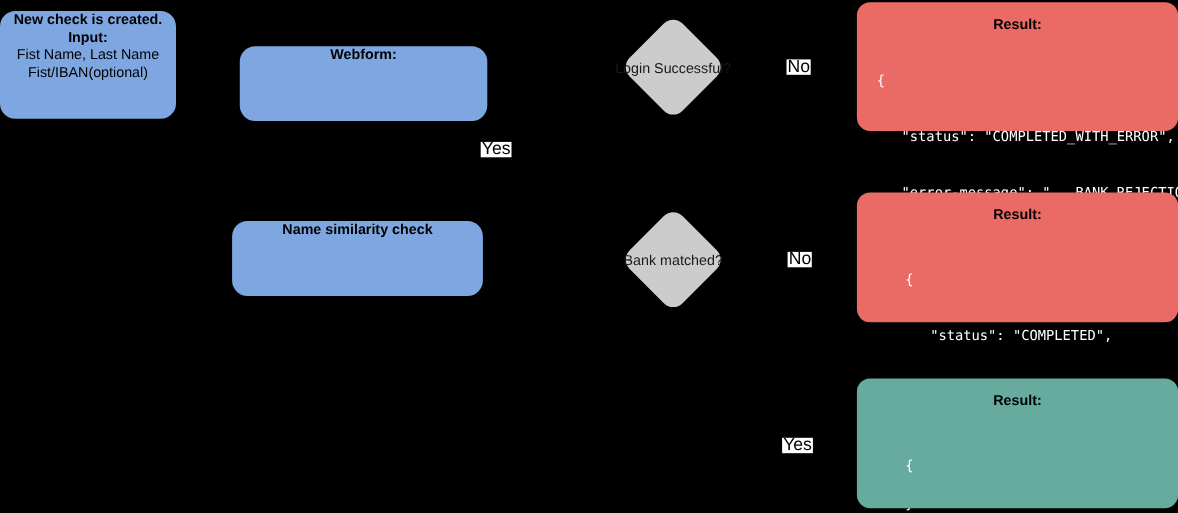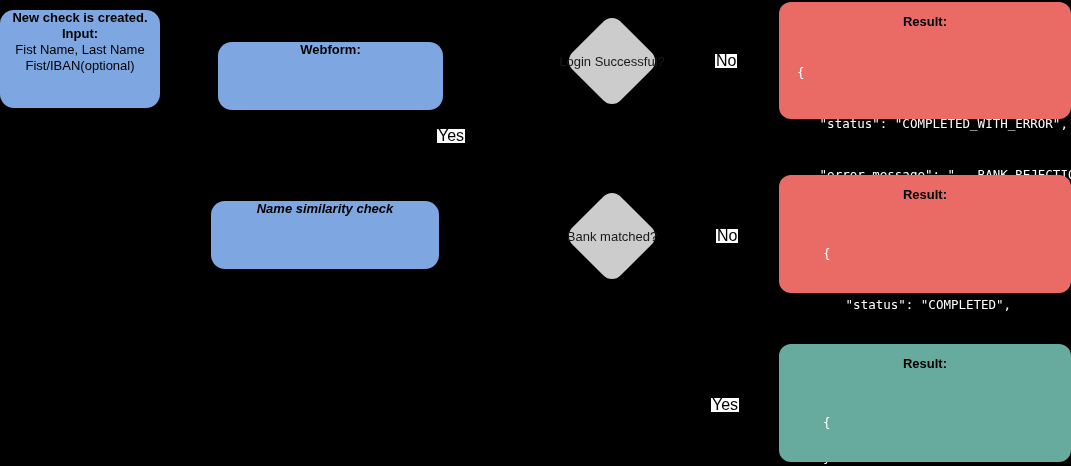--- a/index.html
+++ b/index.html
@@ -129,21 +129,21 @@
       <span class="jline">   "error-message": ".. BANK_REJECTION .."</span>
       <span class="jline">&nbsp;</span>
       <span class="jline">}</span>
     </div>
   </div>
 
   <div class="edge-label" style="left:715px; top:54px;">No</div>
 
   <div class="edge-label" style="left:437px; top:129px;">Yes</div>
 
-  <div class="node process" style="left:211px; top:201px; width:228px; height:68px;font-style:italic;">
+  <div class="node process" style="left:211px; top:201px; width:228px; height:68px;">
     <div class="ln-bold">Name similarity check</div>
   </div>
 
   <div class="decision-wrap" style="left:548px; top:188px; width:128px; height:96px;">
     <div class="decision-shape" style="width:68px; height:68px;"></div>
     <div class="decision-label">Bank matched?</div>
   </div>
 
   <div class="result err" style="left:779px; top:175px; width:292px; height:118px;">
     <div class="result-title">Result:</div>

